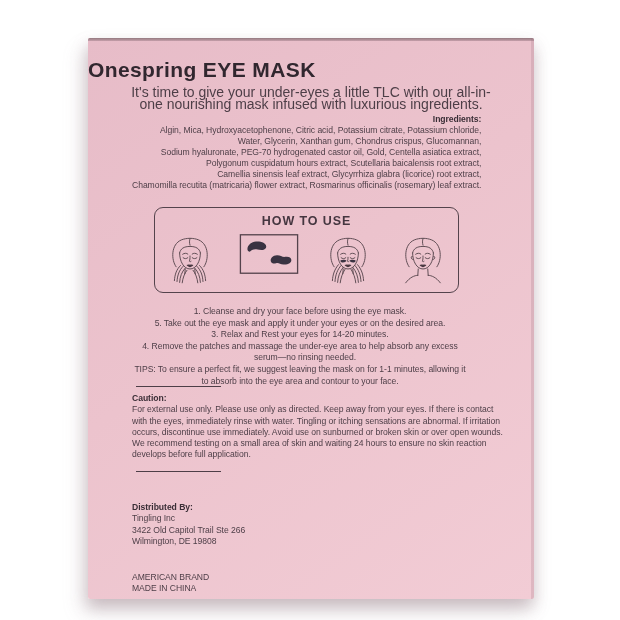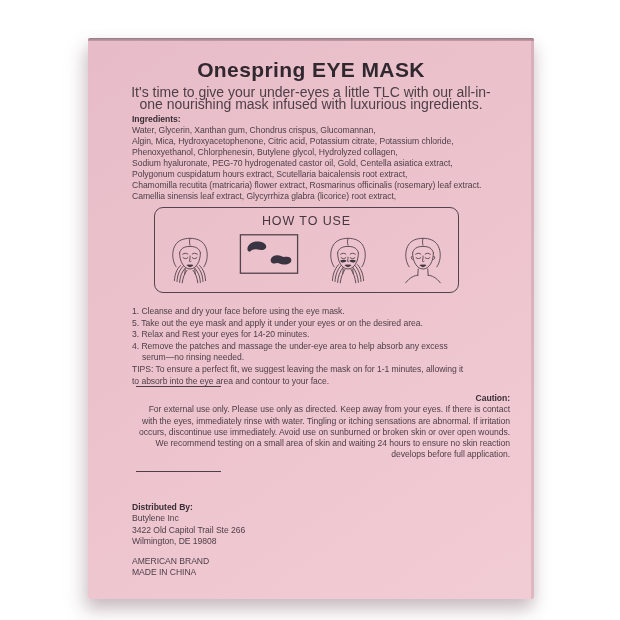--- a/index.html
+++ b/index.html
@@ -6,64 +6,63 @@
   .scene{position:relative;width:620px;height:620px;background:#ffffff;overflow:hidden;
          font-family:"Liberation Sans",sans-serif;}
   .box{position:absolute;left:88px;top:38px;width:446px;height:561px;
        background:linear-gradient(145deg,#e7bcc8 0%,#ecc3cd 45%,#f2ccd5 100%);
        border-radius:2px;overflow:hidden;
        box-shadow:0 8px 16px rgba(145,120,130,0.40),-6px 12px 20px rgba(160,135,145,0.22);}
   .box-top-edge{position:absolute;top:0;left:0;right:0;height:3px;
        background:linear-gradient(#93797f,#c69fab);}
   .box-right-edge{position:absolute;top:0;right:0;bottom:0;width:3px;
        background:rgba(150,110,125,0.22);}
-  .title{position:absolute;top:20px;left:0;right:0;text-align:center;
+  .title{position:absolute;top:20px;left:0;right:0;text-align:left;
        font-size:21px;font-weight:bold;letter-spacing:0.4px;color:#31272f;}
   .intro{position:absolute;top:49px;left:50%;transform:translateX(-50%);width:368px;
        text-align:center;font-size:14px;line-height:11.5px;color:#4d3e47;}
   .body-text{font-size:8.6px;line-height:11px;color:#4d3e47;letter-spacing:-0.05px;}
   .bold-heading{font-weight:bold;color:#3a2e36;}
-  .ingredients{position:absolute;top:76px;left:44px;}
+  .ingredients{position:absolute;top:76px;left:44px;text-align:right;}
   .ingredients div{white-space:nowrap;}
   .panel{position:absolute;top:169px;left:66px;width:305px;height:86px;
        border:1.3px solid #54434c;border-radius:9px;box-sizing:border-box;}
   .panel-title{margin-top:6px;text-align:center;font-size:12.5px;letter-spacing:0.9px;
-       color:#453640;font-weight:normal;}
+       color:#453640;font-weight:bold;}
   .illos{display:flex;justify-content:space-between;align-items:flex-end;
        padding:0 9px;height:60px;}
   .illos svg{display:block;}
   .patchbox-svg{align-self:center;margin-bottom:8px;}
-  .steps{position:absolute;top:268px;left:44px;width:336px;line-height:11.6px;}
+  .steps{position:absolute;top:268px;left:44px;width:336px;line-height:11.6px;text-align:center;}
   .step{padding-left:10px;text-indent:-10px;}
   .divider{position:absolute;left:48px;width:85px;border-top:1.6px solid #4d3e47;}
   .d1{top:348px;} .d2{top:433px;}
-  .caution{position:absolute;top:355px;left:44px;width:378px;line-height:11.3px;text-align:right;}
+  .caution{position:absolute;top:355px;left:44px;width:378px;line-height:11.3px;}
   .distributor{position:absolute;top:464px;left:44px;line-height:11.3px;}
-  .origin{margin-top:9px;}
+  .origin{margin-top:25px;}
 </style>
 </head>
 <body>
 
 <div class="scene">
   <div class="box">
     <div class="box-top-edge"></div>
     <div class="box-right-edge"></div>
 
     <div class="title">Onespring EYE MASK</div>
     <div class="intro">It's time to give your under-eyes a little TLC with our all-in-one nourishing mask infused with luxurious ingredients.</div>
 
     <div class="ingredients body-text">
       <div class="bold-heading">Ingredients:</div>
+      <div>Algin, Mica, Hydroxyacetophenone, Citric acid, Potassium citrate, Potassium chloride,</div>
       <div>Water, Glycerin, Xanthan gum, Chondrus crispus, Glucomannan,</div>
-      <div>Algin, Mica, Hydroxyacetophenone, Citric acid, Potassium citrate, Potassium chloride,</div>
-      <div>Phenoxyethanol, Chlorphenesin, Butylene glycol, Hydrolyzed collagen,</div>
       <div>Sodium hyaluronate, PEG-70 hydrogenated castor oil, Gold, Centella asiatica extract,</div>
       <div>Polygonum cuspidatum hours extract, Scutellaria baicalensis root extract,</div>
+      <div>Camellia sinensis leaf extract, Glycyrrhiza glabra (licorice) root extract,</div>
       <div>Chamomilla recutita (matricaria) flower extract, Rosmarinus officinalis (rosemary) leaf extract.</div>
-      <div>Camellia sinensis leaf extract, Glycyrrhiza glabra (licorice) root extract,</div>
     </div>
 
     <div class="panel">
       <div class="panel-title">HOW TO USE</div>
       <div class="illos">
 
         <svg width="52" height="58" viewBox="0 0 60 62">
           <g fill="none" stroke="#5a4850" stroke-width="1.1" stroke-linecap="round">
             <path d="M14,40 C8,32 8,14 20,9 C26,6.5 34,6.5 40,9 C52,14 52,32 46,40"></path>
             <path d="M30,7.5 C29.2,10 29.2,12.5 30,15"></path>
@@ -154,21 +153,21 @@
     <div class="caution body-text">
       <div class="bold-heading">Caution:</div>
       <div>For external use only. Please use only as directed. Keep away from your eyes. If there is contact with the eyes, immediately rinse with water. Tingling or itching sensations are abnormal. If irritation occurs, discontinue use immediately. Avoid use on sunburned or broken skin or over open wounds.</div>
       <div>We recommend testing on a small area of skin and waiting 24 hours to ensure no skin reaction develops before full application.</div>
     </div>
 
     <div class="divider d2"></div>
 
     <div class="distributor body-text">
       <div class="bold-heading">Distributed By:</div>
-      <div>Butylene Inc</div>
+      <div>Tingling Inc</div>
       <div>3422 Old Capitol Trail Ste 266</div>
       <div>Wilmington, DE 19808</div>
       <div class="origin">
         <div>AMERICAN BRAND</div>
         <div>MADE IN CHINA</div>
       </div>
     </div>
 
   </div>
 </div>

